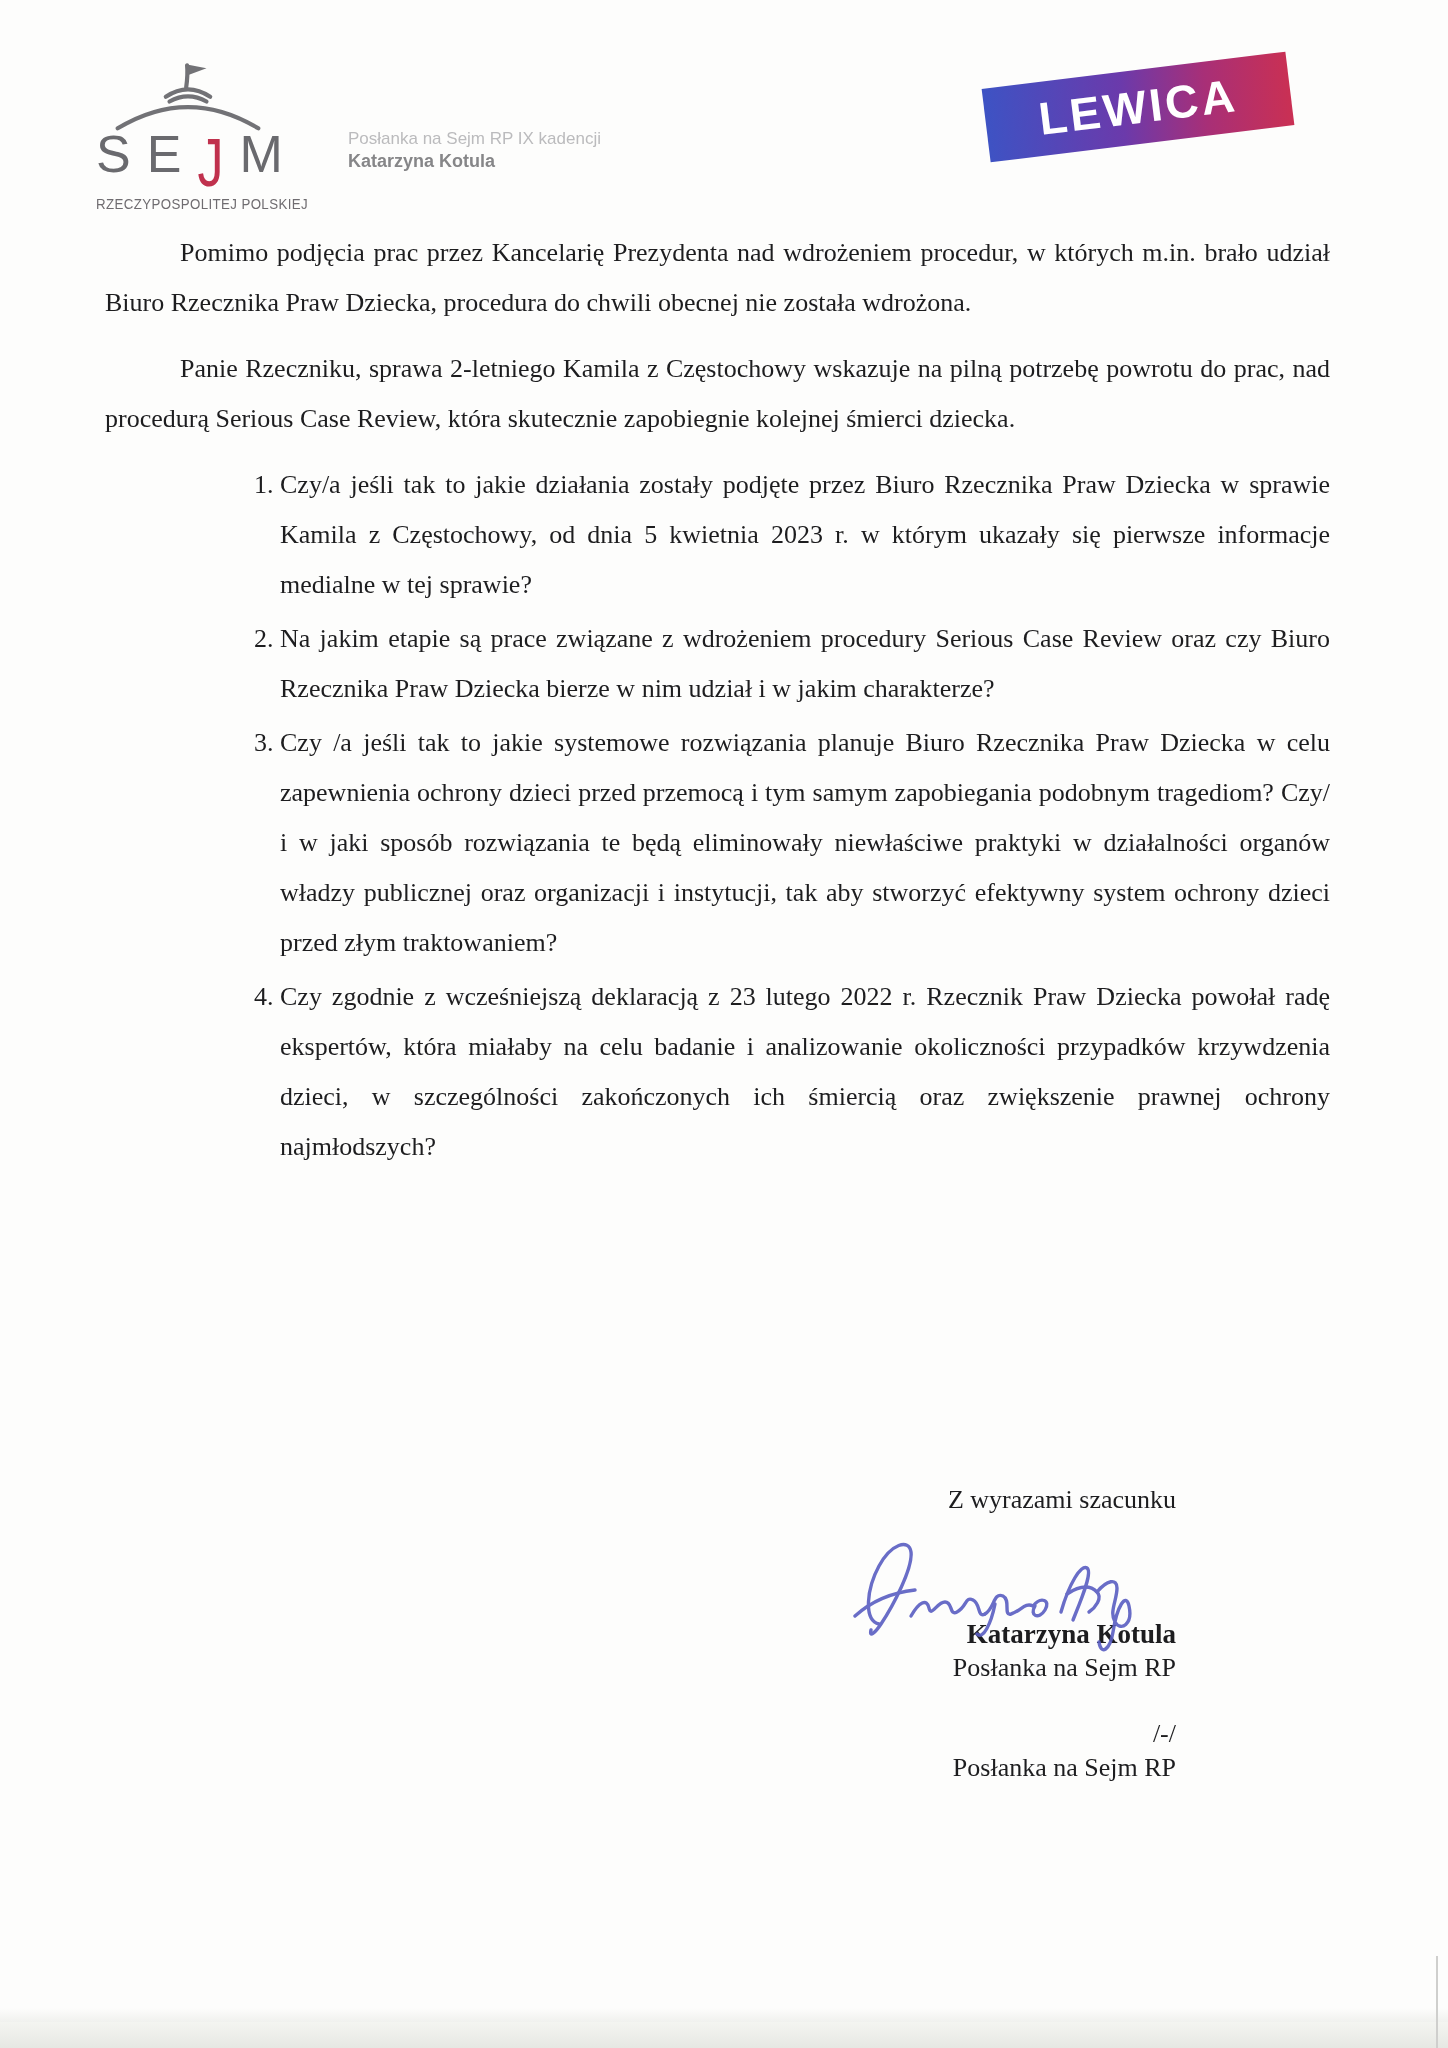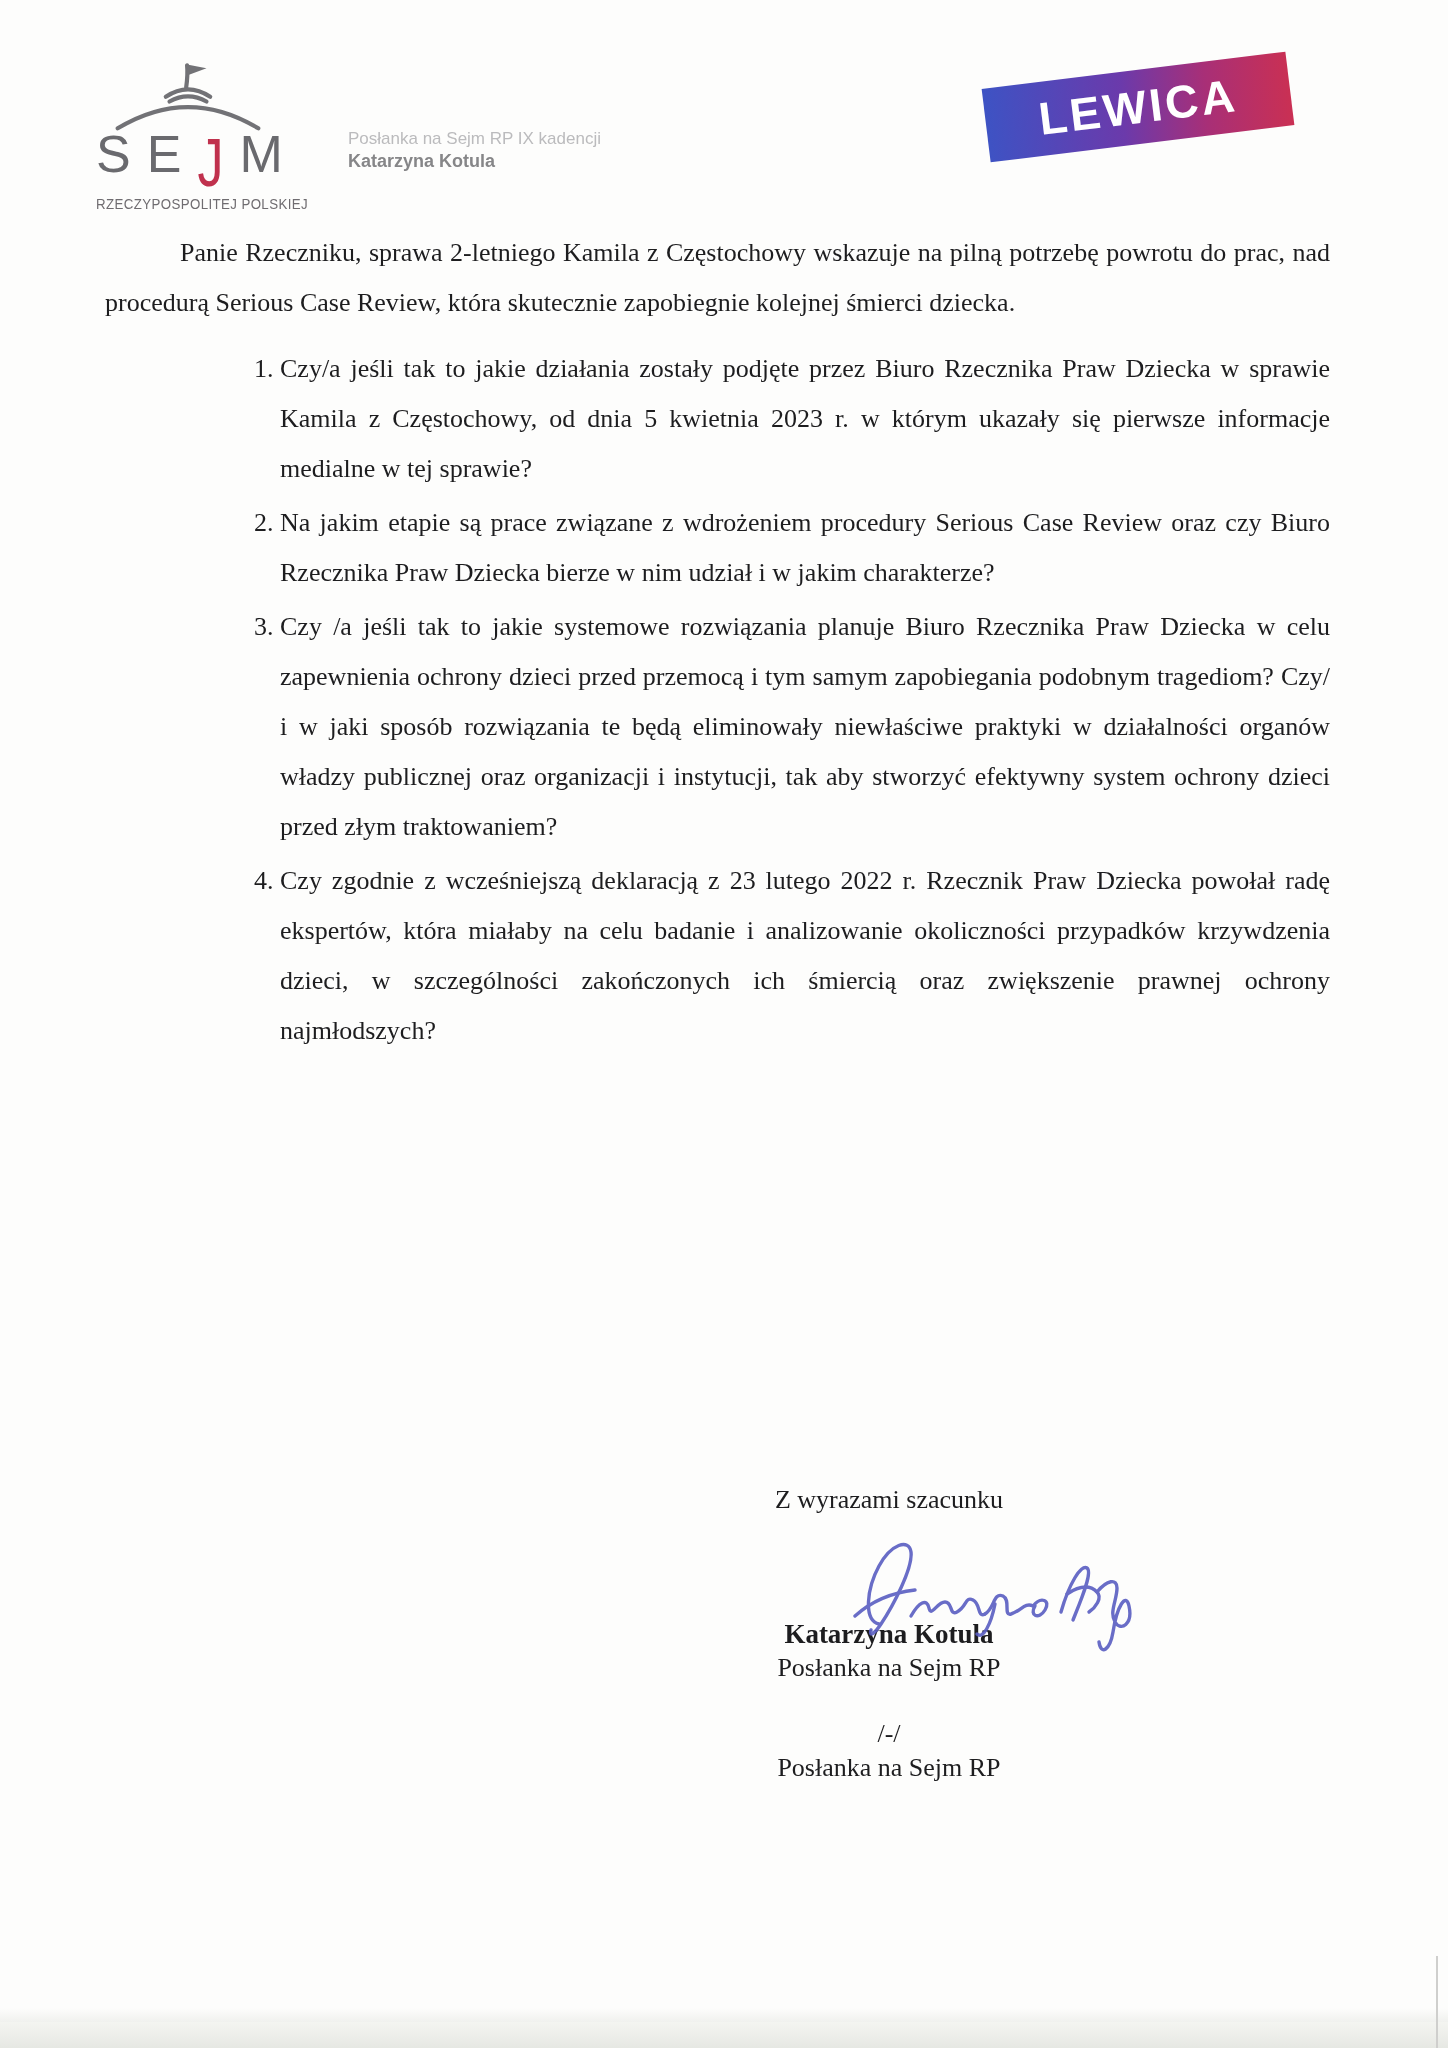--- a/index.html
+++ b/index.html
@@ -31,21 +31,21 @@
   main{position:absolute;left:105px;top:228px;width:1225px;
     font-size:26px;line-height:50px;text-align:justify;}
   main p{margin:0 0 16px 0;}
   p.indent{text-indent:75px;}
   .request-heading{margin:8px 0 22px 0 !important;margin-left:75px;text-align:left;}
   .request-heading .u{text-decoration:underline;text-underline-offset:7px;text-decoration-thickness:2px;}
   ol.questions{margin:0 0 0 132px;padding-left:43px;list-style:decimal;}
   ol.questions li{margin-bottom:4px;padding-left:0;}
   ol.questions li::marker{font-size:26px;}
   
-  .closing{position:absolute;left:664px;top:1483px;width:450px;text-align:center;
+  .closing{position:absolute;left:726px;top:1483px;width:450px;text-align:right;
     font-size:26px;line-height:34px;}
   .closing .sig-space{height:100px;}
   .closing .name{font-weight:bold;font-size:27px;}
   .closing .mark{margin-top:32px;}
   .signature{position:absolute;left:845px;top:1528px;width:300px;height:140px;z-index:5;}
   
   .bottom-band{position:absolute;left:0;bottom:0;width:100%;height:26px;
     background:linear-gradient(#f4f5f1,#e6e8e3);}
   .bottom-band-soft{position:absolute;left:0;bottom:26px;width:100%;height:14px;
     background:linear-gradient(rgba(240,241,238,0),#f0f1ee);}
@@ -78,20 +78,21 @@
     <div class="l1">Posłanka na Sejm RP IX kadencji</div>
     <div class="l2">Katarzyna Kotula</div>
   </div>
 
   <div class="lewica">
     <span>LEWICA</span>
   </div>
 </header>
 
 <main>
+  <p class="indent">Pomimo podjęcia prac przez Kancelarię Prezydenta nad wdrożeniem procedur, w których m.in. brało udział Biuro Rzecznika Praw Dziecka, procedura do chwili obecnej nie została wdrożona.</p>
   <p class="indent">Panie Rzeczniku, sprawa 2-letniego Kamila z Częstochowy wskazuje na pilną potrzebę powrotu do prac, nad procedurą Serious Case Review, która skutecznie zapobiegnie kolejnej śmierci dziecka.</p>
   <ol class="questions">
     <li>Czy/a jeśli tak to jakie działania zostały podjęte przez Biuro Rzecznika Praw Dziecka w sprawie Kamila z Częstochowy, od dnia 5 kwietnia 2023 r. w którym ukazały się pierwsze informacje medialne w tej sprawie?</li>
     <li>Na jakim etapie są prace związane z wdrożeniem procedury Serious Case Review oraz czy Biuro Rzecznika Praw Dziecka bierze w nim udział i w jakim charakterze?</li>
     <li>Czy /a jeśli tak to jakie systemowe rozwiązania planuje Biuro Rzecznika Praw Dziecka w celu zapewnienia ochrony dzieci przed przemocą i tym samym zapobiegania podobnym tragediom? Czy/ i w jaki sposób rozwiązania te będą eliminowały niewłaściwe praktyki w działalności organów władzy publicznej oraz organizacji i instytucji, tak aby stworzyć efektywny system ochrony dzieci przed złym traktowaniem?</li>
     <li>Czy zgodnie z wcześniejszą deklaracją z 23 lutego 2022 r. Rzecznik Praw Dziecka powołał radę ekspertów, która miałaby na celu badanie i analizowanie okoliczności przypadków krzywdzenia dzieci, w szczególności zakończonych ich śmiercią oraz zwiększenie prawnej ochrony najmłodszych?</li>
   </ol>
 </main>
 
 <section class="closing">

